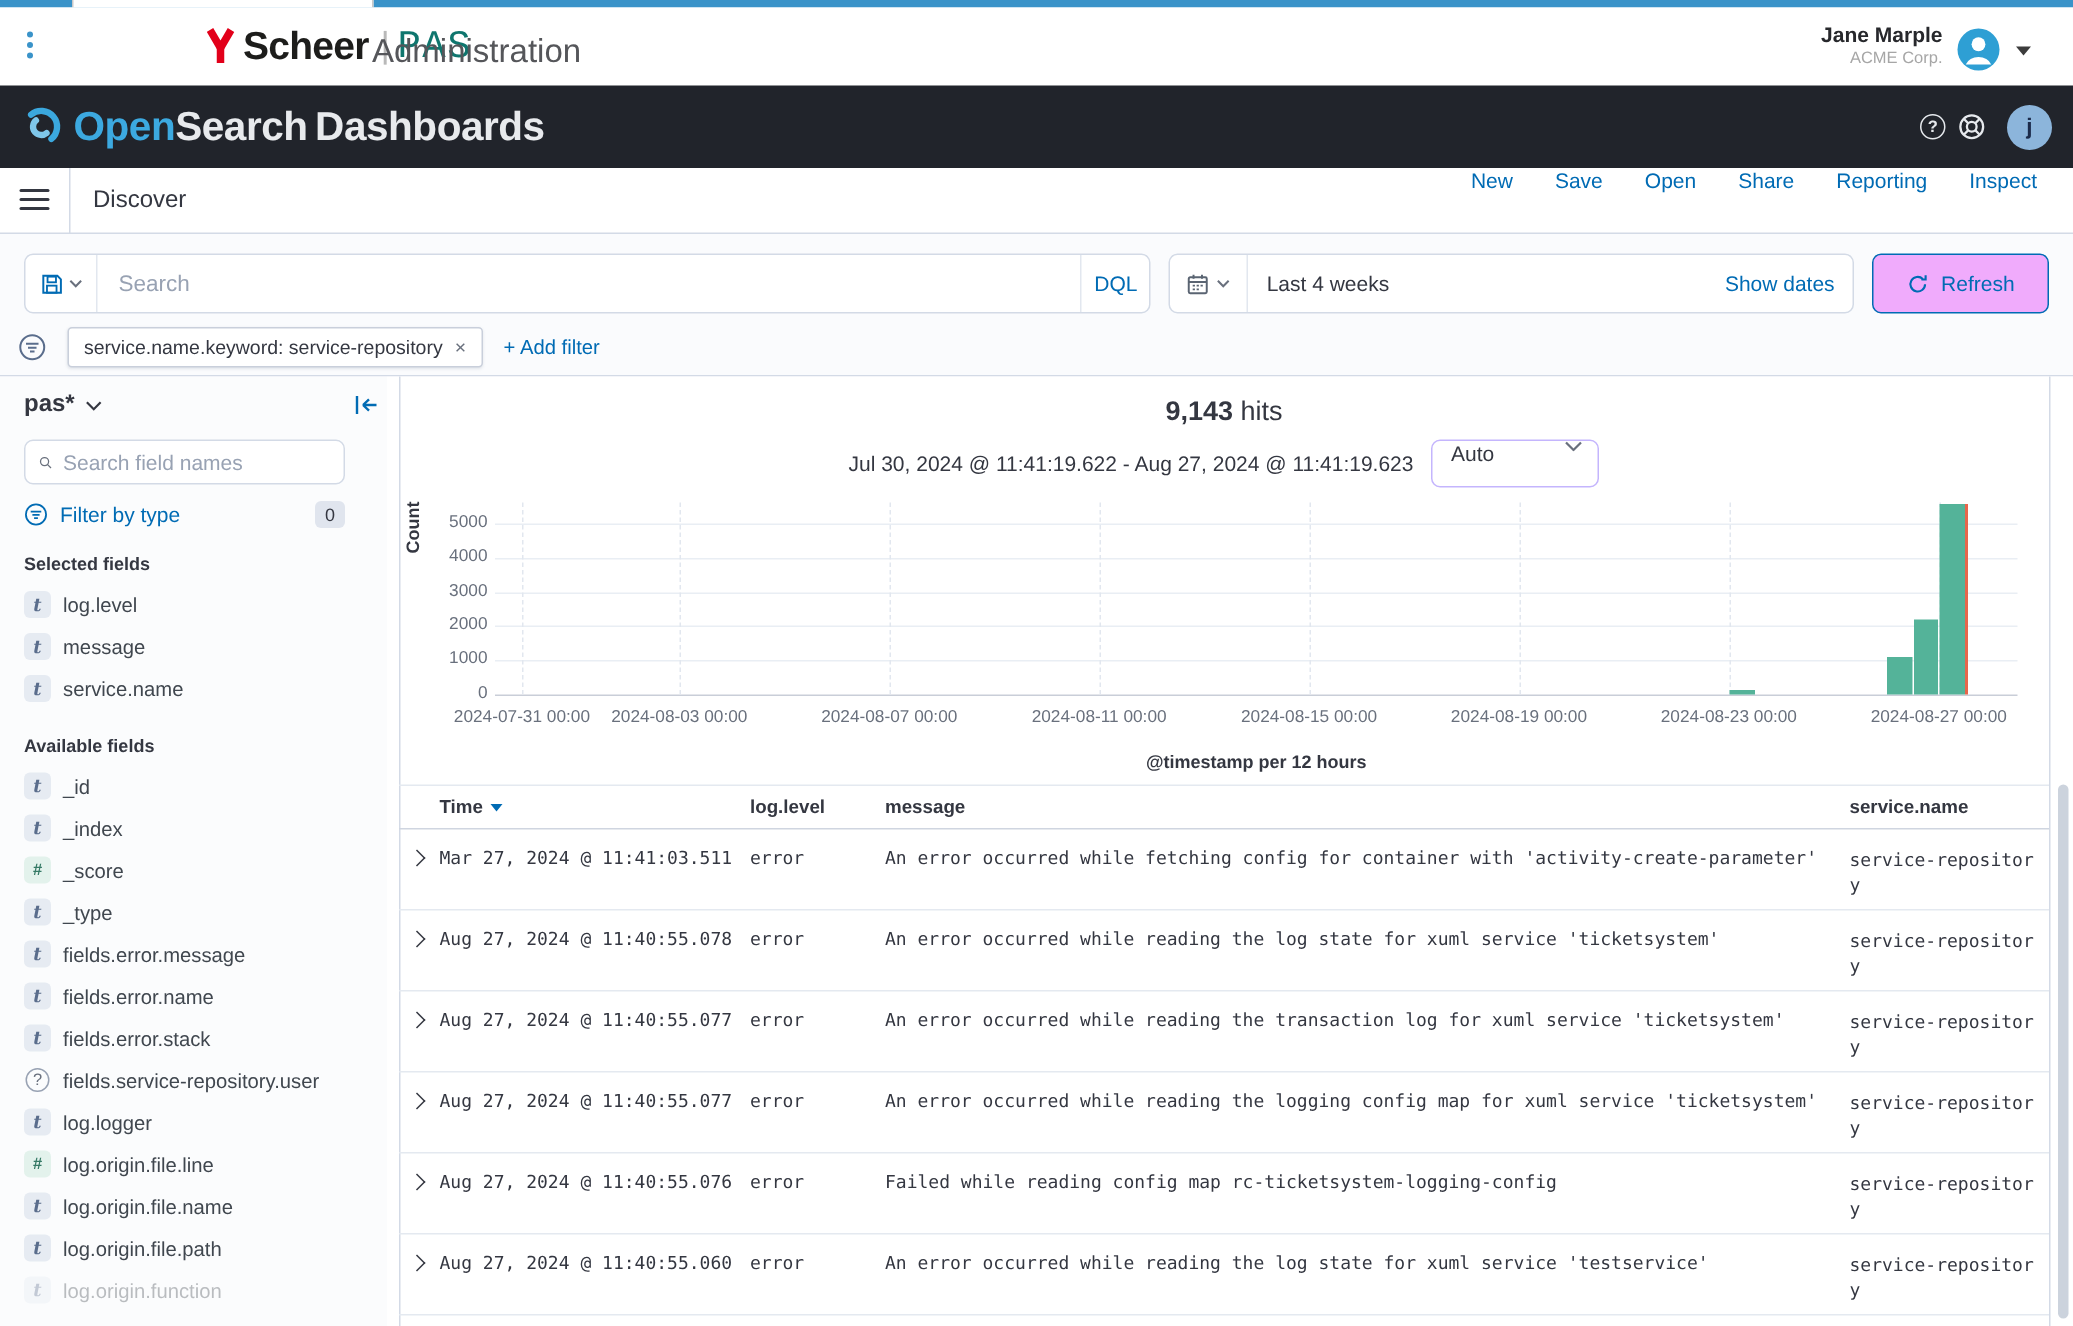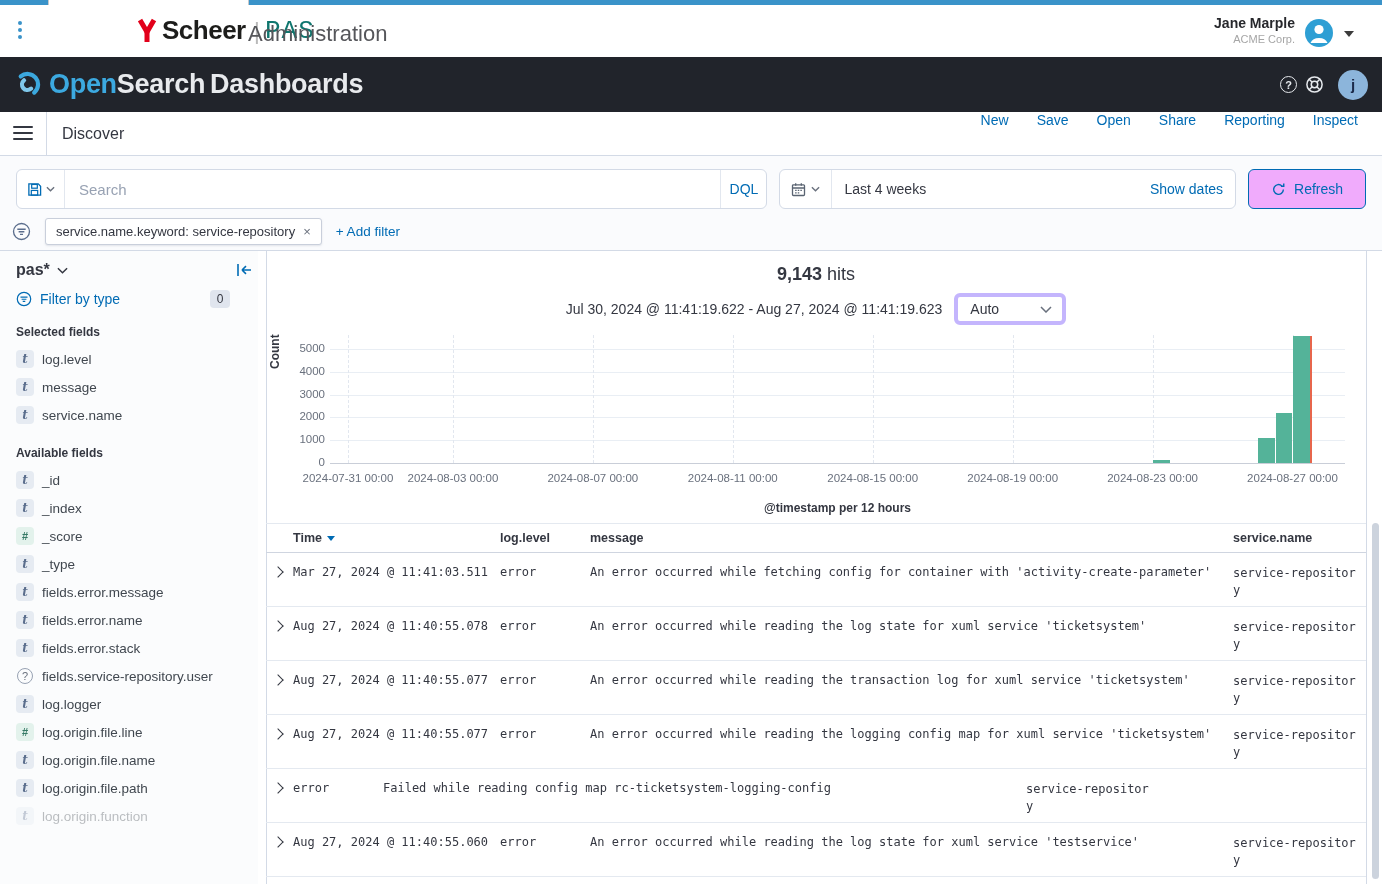--- a/index.html
+++ b/index.html
@@ -82,21 +82,21 @@
   .tok-date { background:#F5EFDA; }
   .tok-unknown { background:transparent; border:1.4px solid #98A2B3; border-radius:50%; color:#69707D; font-size:11px; width:16px; height:16px; margin:1px; }
   
   #main { position:absolute; left:258px; top:251px; right:0; bottom:0; background:#fff; }
   #panel-left-border { position:absolute; left:8px; top:0; bottom:0; width:1px; background:#D3DAE6; }
   #panel-right-border { position:absolute; left:1108px; top:0; bottom:0; width:1px; background:#D3DAE6; }
   #hits-title { position:absolute; left:8px; right:16px; top:13px; text-align:center; font-size:18px; color:#343741; }
   #hits-title b { font-weight:bold; }
   #range-row { position:absolute; left:8px; right:16px; top:42px; height:32px; display:flex; align-items:center; justify-content:center; gap:12px; }
   #range-text { font-size:14px; color:#343741; }
-  .interval-select { width:112px; height:32px; border:4px solid #c4b5fd; border-radius:6px; background:#fff; display:flex; align-items:center; padding:0 10px 0 12px; font-size:14px; color:#343741; cursor:pointer; }
+  .interval-select { width:112px; height:32px; border:1px solid #c4b5fd; border-radius:6px; background:#fff; display:flex; padding:0 10px 0 12px; font-size:14px; color:#343741; cursor:pointer; }
   .interval-select .chev { margin-left:auto; }
   
   .grid-h { position:absolute; height:1px; background:#E9EEF4; }
   .grid-h.axis0 { background:#C9CED8; }
   .grid-v { position:absolute; width:0; border-left:1px dashed #E2E7EF; }
   .y-lab { position:absolute; width:62px; text-align:right; font-size:11.5px; color:#69707D; }
   .x-lab { position:absolute; width:140px; text-align:center; font-size:11.5px; color:#69707D; }
   .bar { position:absolute; background:#54B399; cursor:pointer; }
   .now-line { position:absolute; width:2px; background:#E7664C; }
   #y-axis-title { position:absolute; left:10px; top:118px; font-size:12px; font-weight:bold; color:#343741; transform:rotate(-90deg); transform-origin:left top; writing-mode:initial; }
@@ -245,20 +245,27 @@
   <svg id="sb-collapse" width="16" height="14" viewBox="0 0 16 14">
     <path d="M2 1 V13" stroke="#006BB4" stroke-width="1.6"></path>
     <path d="M6 7 H15 M6 7 L10 3.2 M6 7 L10 10.8" stroke="#006BB4" stroke-width="1.6" fill="none"></path>
   </svg>
   <div id="sb-inner">
     <div id="sb-index-row">
       <span class="ip">pas*</span>
       <svg width="11" height="7" viewBox="0 0 12 7">
           <path d="M1 1 L6 6 L11 1" stroke="#343741" stroke-width="1.6" fill="none"></path>
         </svg>
+    </div>
+    <div class="sb-search">
+      <svg width="15" height="15" viewBox="0 0 16 16" style="margin:0 7px 0 9px;">
+        <circle cx="6.6" cy="6.6" r="4.8" stroke="#69707D" stroke-width="1.5" fill="none"></circle>
+        <path d="M10.2 10.2 L14.2 14.2" stroke="#69707D" stroke-width="1.5"></path>
+      </svg>
+      <input placeholder="Search field names" style="">
     </div>
     <div class="sb-filtertype">
       <svg width="16" height="16" viewBox="0 0 20 20">
         <circle cx="10" cy="10" r="8.4" stroke="#006BB4" stroke-width="1.5" fill="none"></circle>
         <path d="M5.6 7.6 H14.4 M7 10.3 H13 M8.4 13 H11.6" stroke="#006BB4" stroke-width="1.5"></path>
       </svg>
       <span class="lab">Filter by type</span>
       <span class="cnt">0</span>
     </div>
     <div class="sb-heading">Selected fields</div>
@@ -422,20 +429,21 @@
         </div>
         <div class="t-row">
           <div class="c-exp"><span class="row-chevron"></span></div>
           <div class="c-time">Aug 27, 2024 @ 11:40:55.077</div>
           <div class="c-level">error</div>
           <div class="c-msg">An error occurred while reading the logging config map for xuml service 'ticketsystem'</div>
           <div class="c-svc">service-repository</div>
         </div>
         <div class="t-row">
           <div class="c-exp"><span class="row-chevron"></span></div>
+          <div class="c-time">Aug 27, 2024 @ 11:40:55.076</div>
           <div class="c-level">error</div>
           <div class="c-msg">Failed while reading config map rc-ticketsystem-logging-config</div>
           <div class="c-svc">service-repository</div>
         </div>
         <div class="t-row">
           <div class="c-exp"><span class="row-chevron"></span></div>
           <div class="c-time">Aug 27, 2024 @ 11:40:55.060</div>
           <div class="c-level">error</div>
           <div class="c-msg">An error occurred while reading the log state for xuml service 'testservice'</div>
           <div class="c-svc">service-repository</div>

